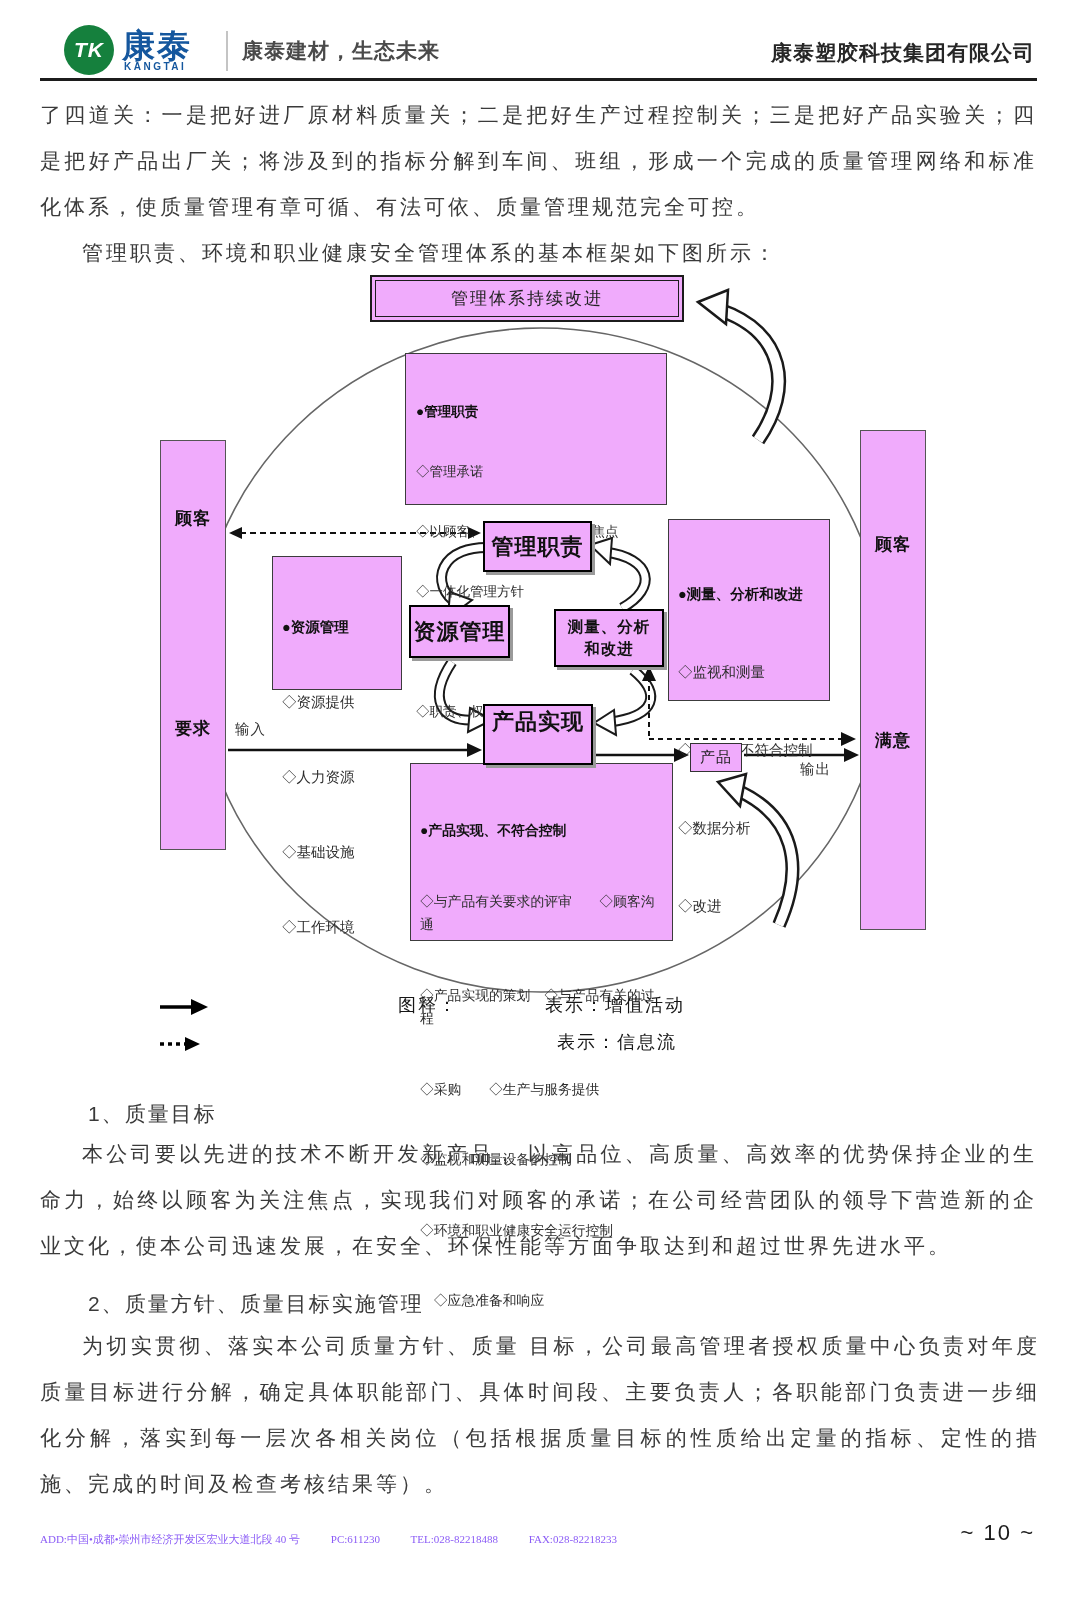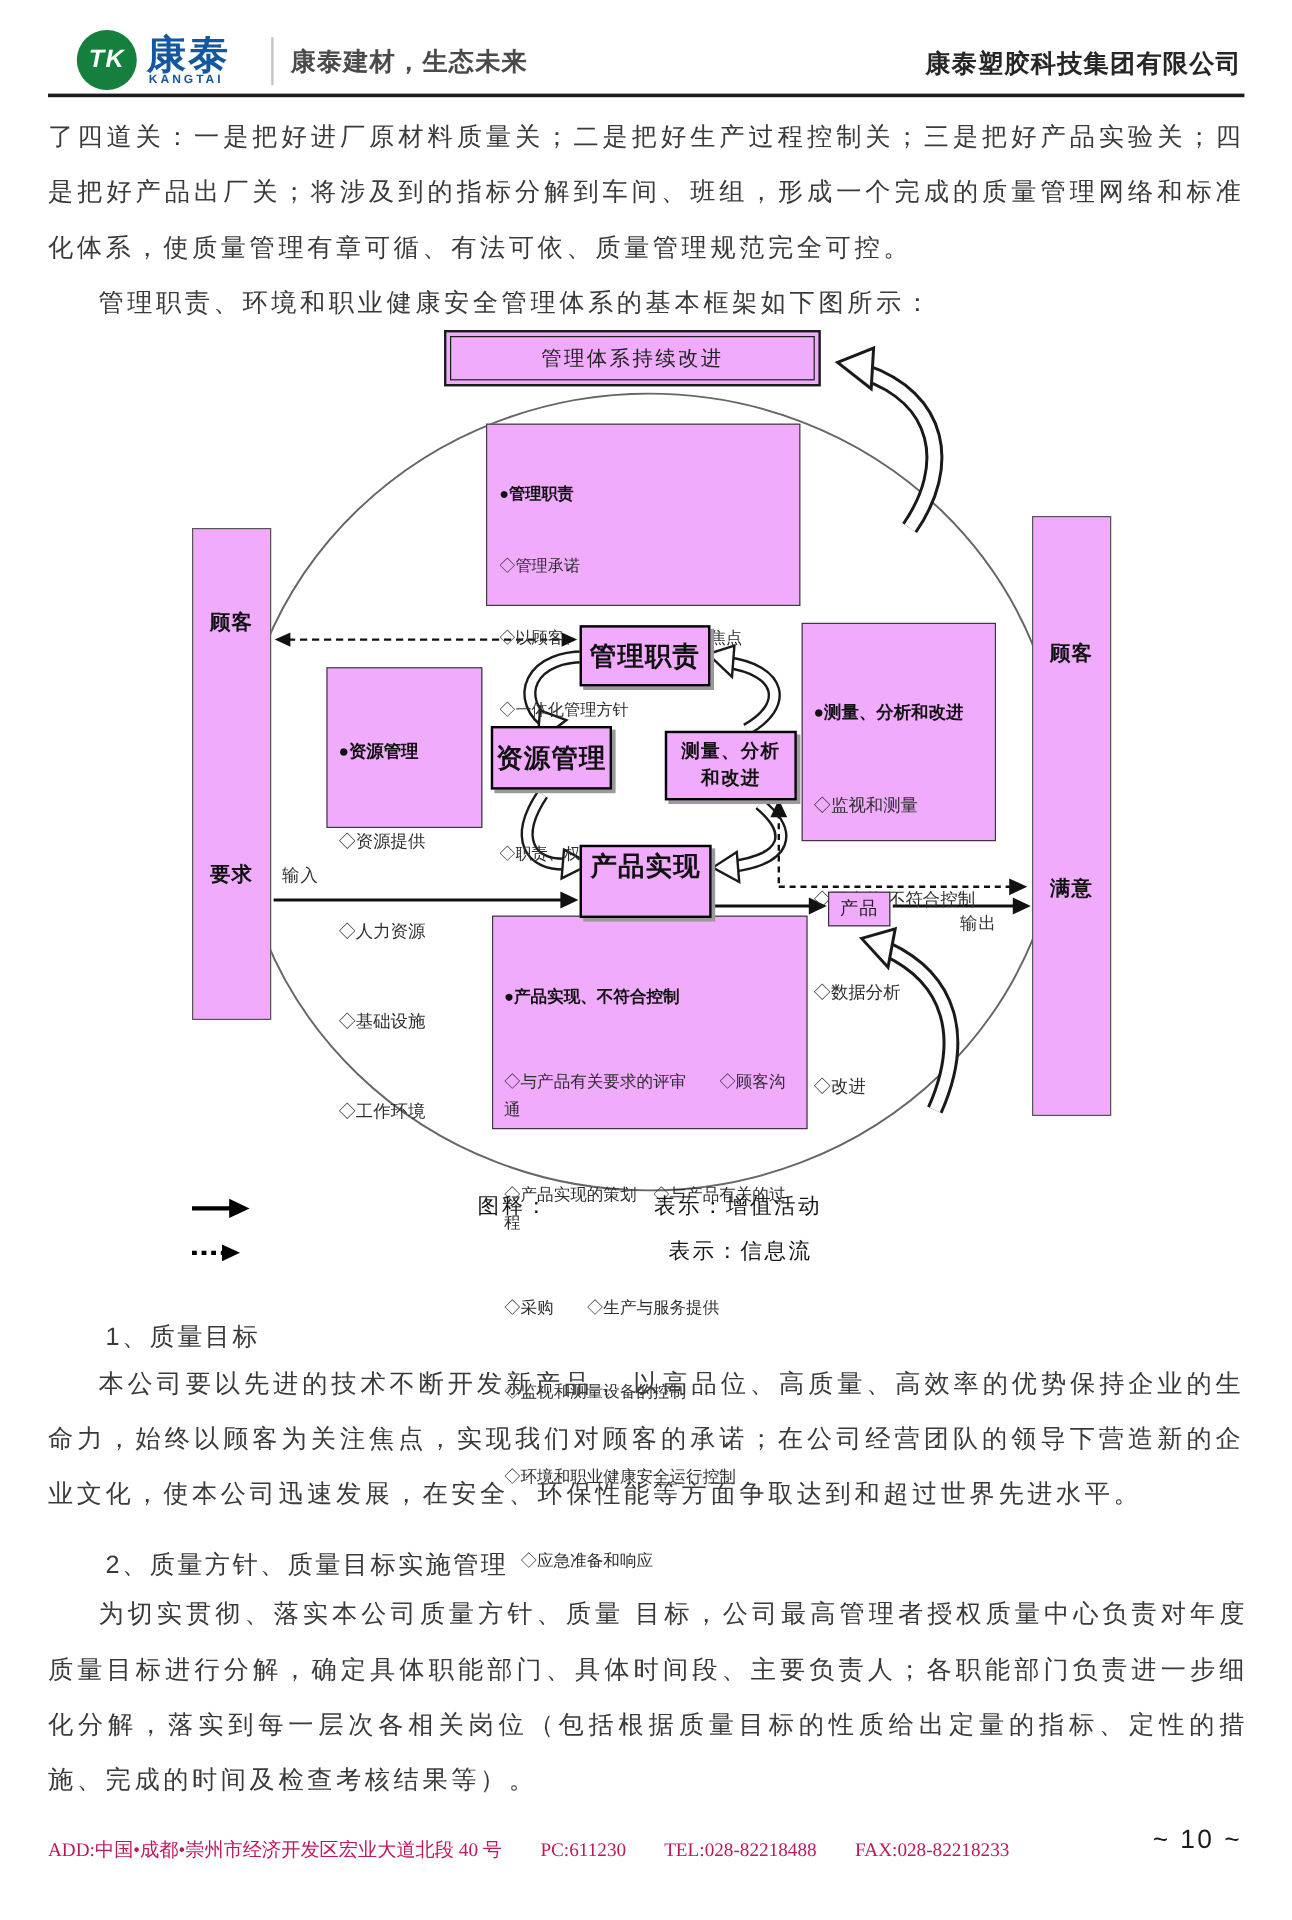--- a/index.html
+++ b/index.html
@@ -50,21 +50,21 @@
   .bar-left{left:160px;top:170px;width:66px;height:410px;}
   .bar-right{left:860px;top:160px;width:66px;height:500px;}
   .bar-label{position:absolute;left:0;width:100%;text-align:center;font-weight:bold;font-size:17px;color:#111;letter-spacing:1px;}
   .prod-small{left:690px;top:473px;width:52px;height:29px;border:1.5px solid #333;display:flex;
        align-items:center;justify-content:center;font-size:15px;color:#222;letter-spacing:1px;}
   .io-label{position:absolute;font-size:14.5px;color:#333;letter-spacing:1px;}
   .legend-t{position:absolute;font-size:18px;color:#161616;letter-spacing:2px;font-weight:500;}
 
   
   .footer-addr{position:absolute;left:40px;top:1532px;font-family:"Liberation Serif",serif;
-       font-size:16px;color:#be185d;}
+       font-size:11px;color:#8b5cf6;}
   .footer-addr span{margin-right:28px;}
   .footer-page{position:absolute;right:42px;top:1520px;font-size:22px;color:#1c1c1c;letter-spacing:2px;}
 </style>
 </head>
 <body>
 
 <div class="page">
 
   <div class="header">
     <div class="logo-circle">TK</div>

